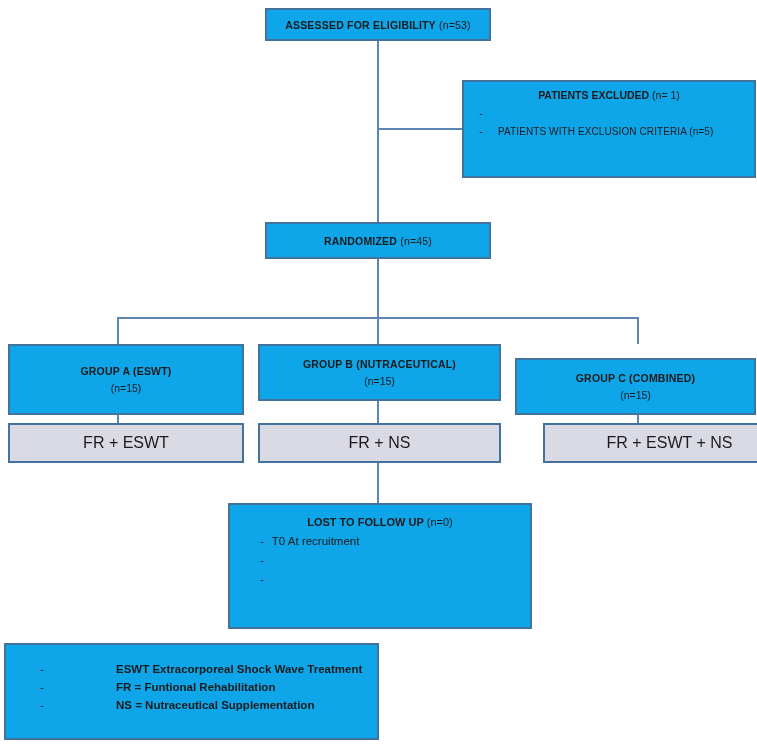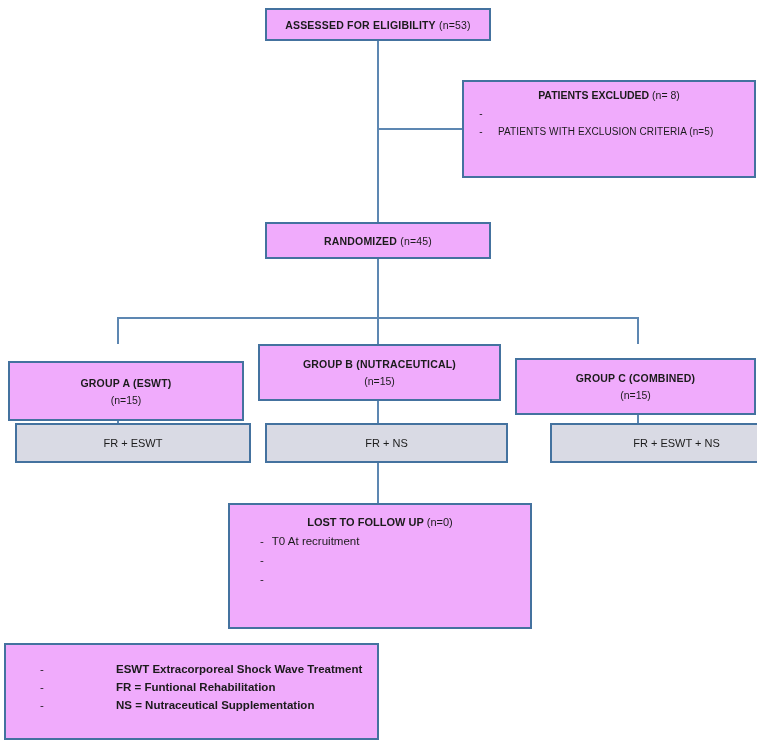--- a/index.html
+++ b/index.html
@@ -8,27 +8,27 @@
     --gray:#d9dae4;
     --text:#1b1b1b;
     --bg:#ffffff;
   }
   html,body{margin:0;padding:0;background:var(--bg);}
   body{font-family:"Liberation Sans", sans-serif;color:var(--text);}
   .canvas{position:relative;width:757px;height:745px;background:var(--bg);overflow:hidden;}
   .line{position:absolute;background:var(--line);}
   .v{width:2px;}
   .h{height:2px;}
-  .box{position:absolute;border:2px solid var(--border);background:#f0abfc;box-sizing:border-box;}
+  .box{position:absolute;border:2px solid var(--border);background:#0ea5e9;box-sizing:border-box;}
   .center-box{display:flex;align-items:center;justify-content:center;text-align:center;}
   .col-center{display:flex;flex-direction:column;align-items:center;justify-content:center;text-align:center;}
   .title{font-size:10.5px;letter-spacing:.2px;}
   .title .b{font-weight:bold;}
   .sub{font-size:10.5px;margin-top:5px;}
-  .gray-box{background:var(--gray);font-size:11px;margin-left:7px;}
+  .gray-box{background:var(--gray);font-size:16px;}
   .ex-title{text-align:center;font-size:10.5px;margin-top:7px;}
   .ex-title .b{font-weight:bold;}
   .ex-item{display:flex;font-size:10px;margin-top:7px;letter-spacing:.1px;}
   .ex-item .dash{flex:none;width:34px;text-align:center;}
   .lost-title{text-align:center;font-size:11px;margin-top:11px;}
   .lost-title .b{font-weight:bold;}
   .lost-item{display:flex;font-size:11.5px;margin-top:7px;margin-left:30px;}
   .lost-item .dash{flex:none;margin-right:8px;}
   .leg-item{display:flex;font-size:11.5px;font-weight:bold;margin-top:6px;}
   .leg-item .dash{flex:none;margin-left:34px;width:76px;font-weight:normal;}
@@ -48,35 +48,35 @@
   <div class="line v" style="left:117px;top:400px;height:23px"></div>
   <div class="line v" style="left:377px;top:400px;height:23px"></div>
   <div class="line v" style="left:637px;top:400px;height:23px"></div>
   <div class="line v" style="left:377px;top:462px;height:41px"></div>
 
   <div class="box center-box" style="left:265px;top:8px;width:226px;height:33px">
     <div class="title"><span class="b">ASSESSED FOR ELIGIBILITY</span> <span>(n=53)</span></div>
   </div>
 
   <div class="box" style="left:462px;top:80px;width:294px;height:98px">
-    <div class="ex-title"><span class="b">PATIENTS EXCLUDED</span> <span>(n= 8)</span></div>
+    <div class="ex-title"><span class="b">PATIENTS EXCLUDED</span> <span>(n= 1)</span></div>
     <div class="ex-item">
       <span class="dash">-</span>
     </div>
     <div class="ex-item">
       <span class="dash">-</span>
       <span>PATIENTS WITH EXCLUSION CRITERIA (n=5)</span>
     </div>
   </div>
 
   <div class="box center-box" style="left:265px;top:222px;width:226px;height:37px">
     <div class="title"><span class="b">RANDOMIZED</span> <span>(n=45)</span></div>
   </div>
 
-  <div class="box col-center" style="left:8px;top:361px;width:236px;height:60px">
+  <div class="box col-center" style="left:8px;top:344px;width:236px;height:71px">
     <div class="title"><span class="b">GROUP A (ESWT)</span></div>
     <div class="sub">(n=15)</div>
   </div>
   <div class="box col-center" style="left:258px;top:344px;width:243px;height:57px">
     <div class="title"><span class="b">GROUP B (NUTRACEUTICAL)</span></div>
     <div class="sub">(n=15)</div>
   </div>
   <div class="box col-center" style="left:515px;top:358px;width:241px;height:57px">
     <div class="title"><span class="b">GROUP C (COMBINED)</span></div>
     <div class="sub">(n=15)</div>

